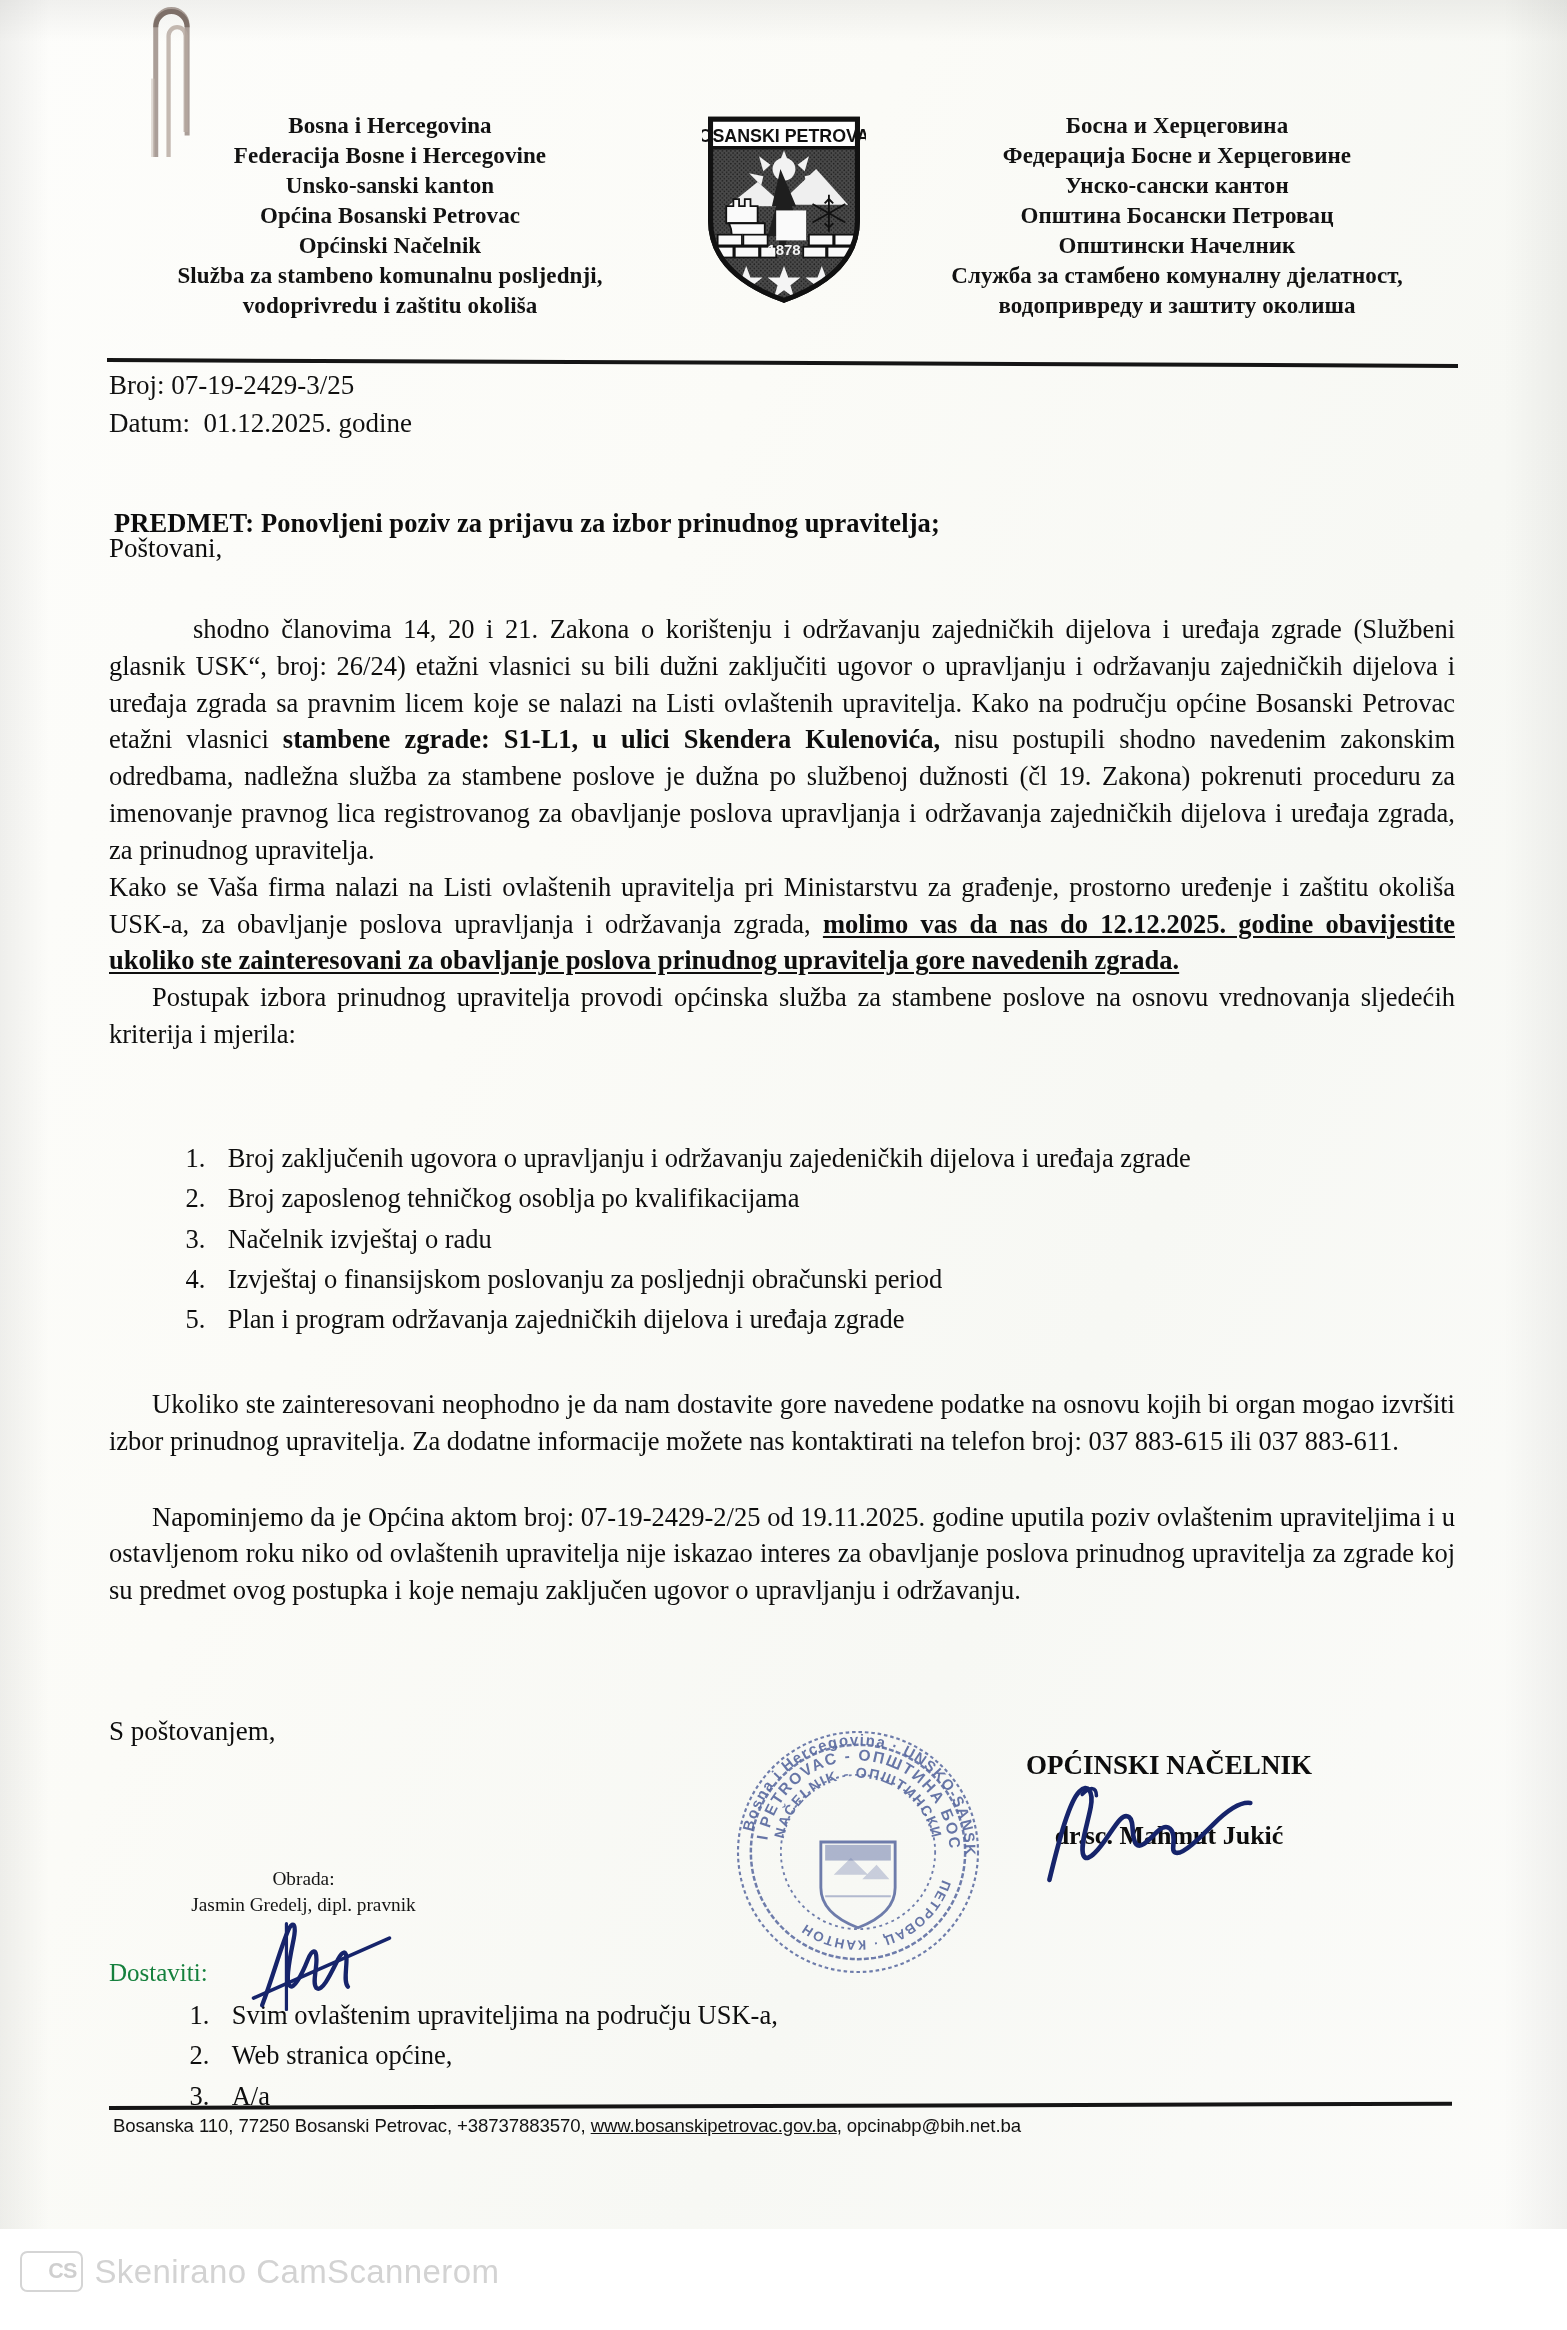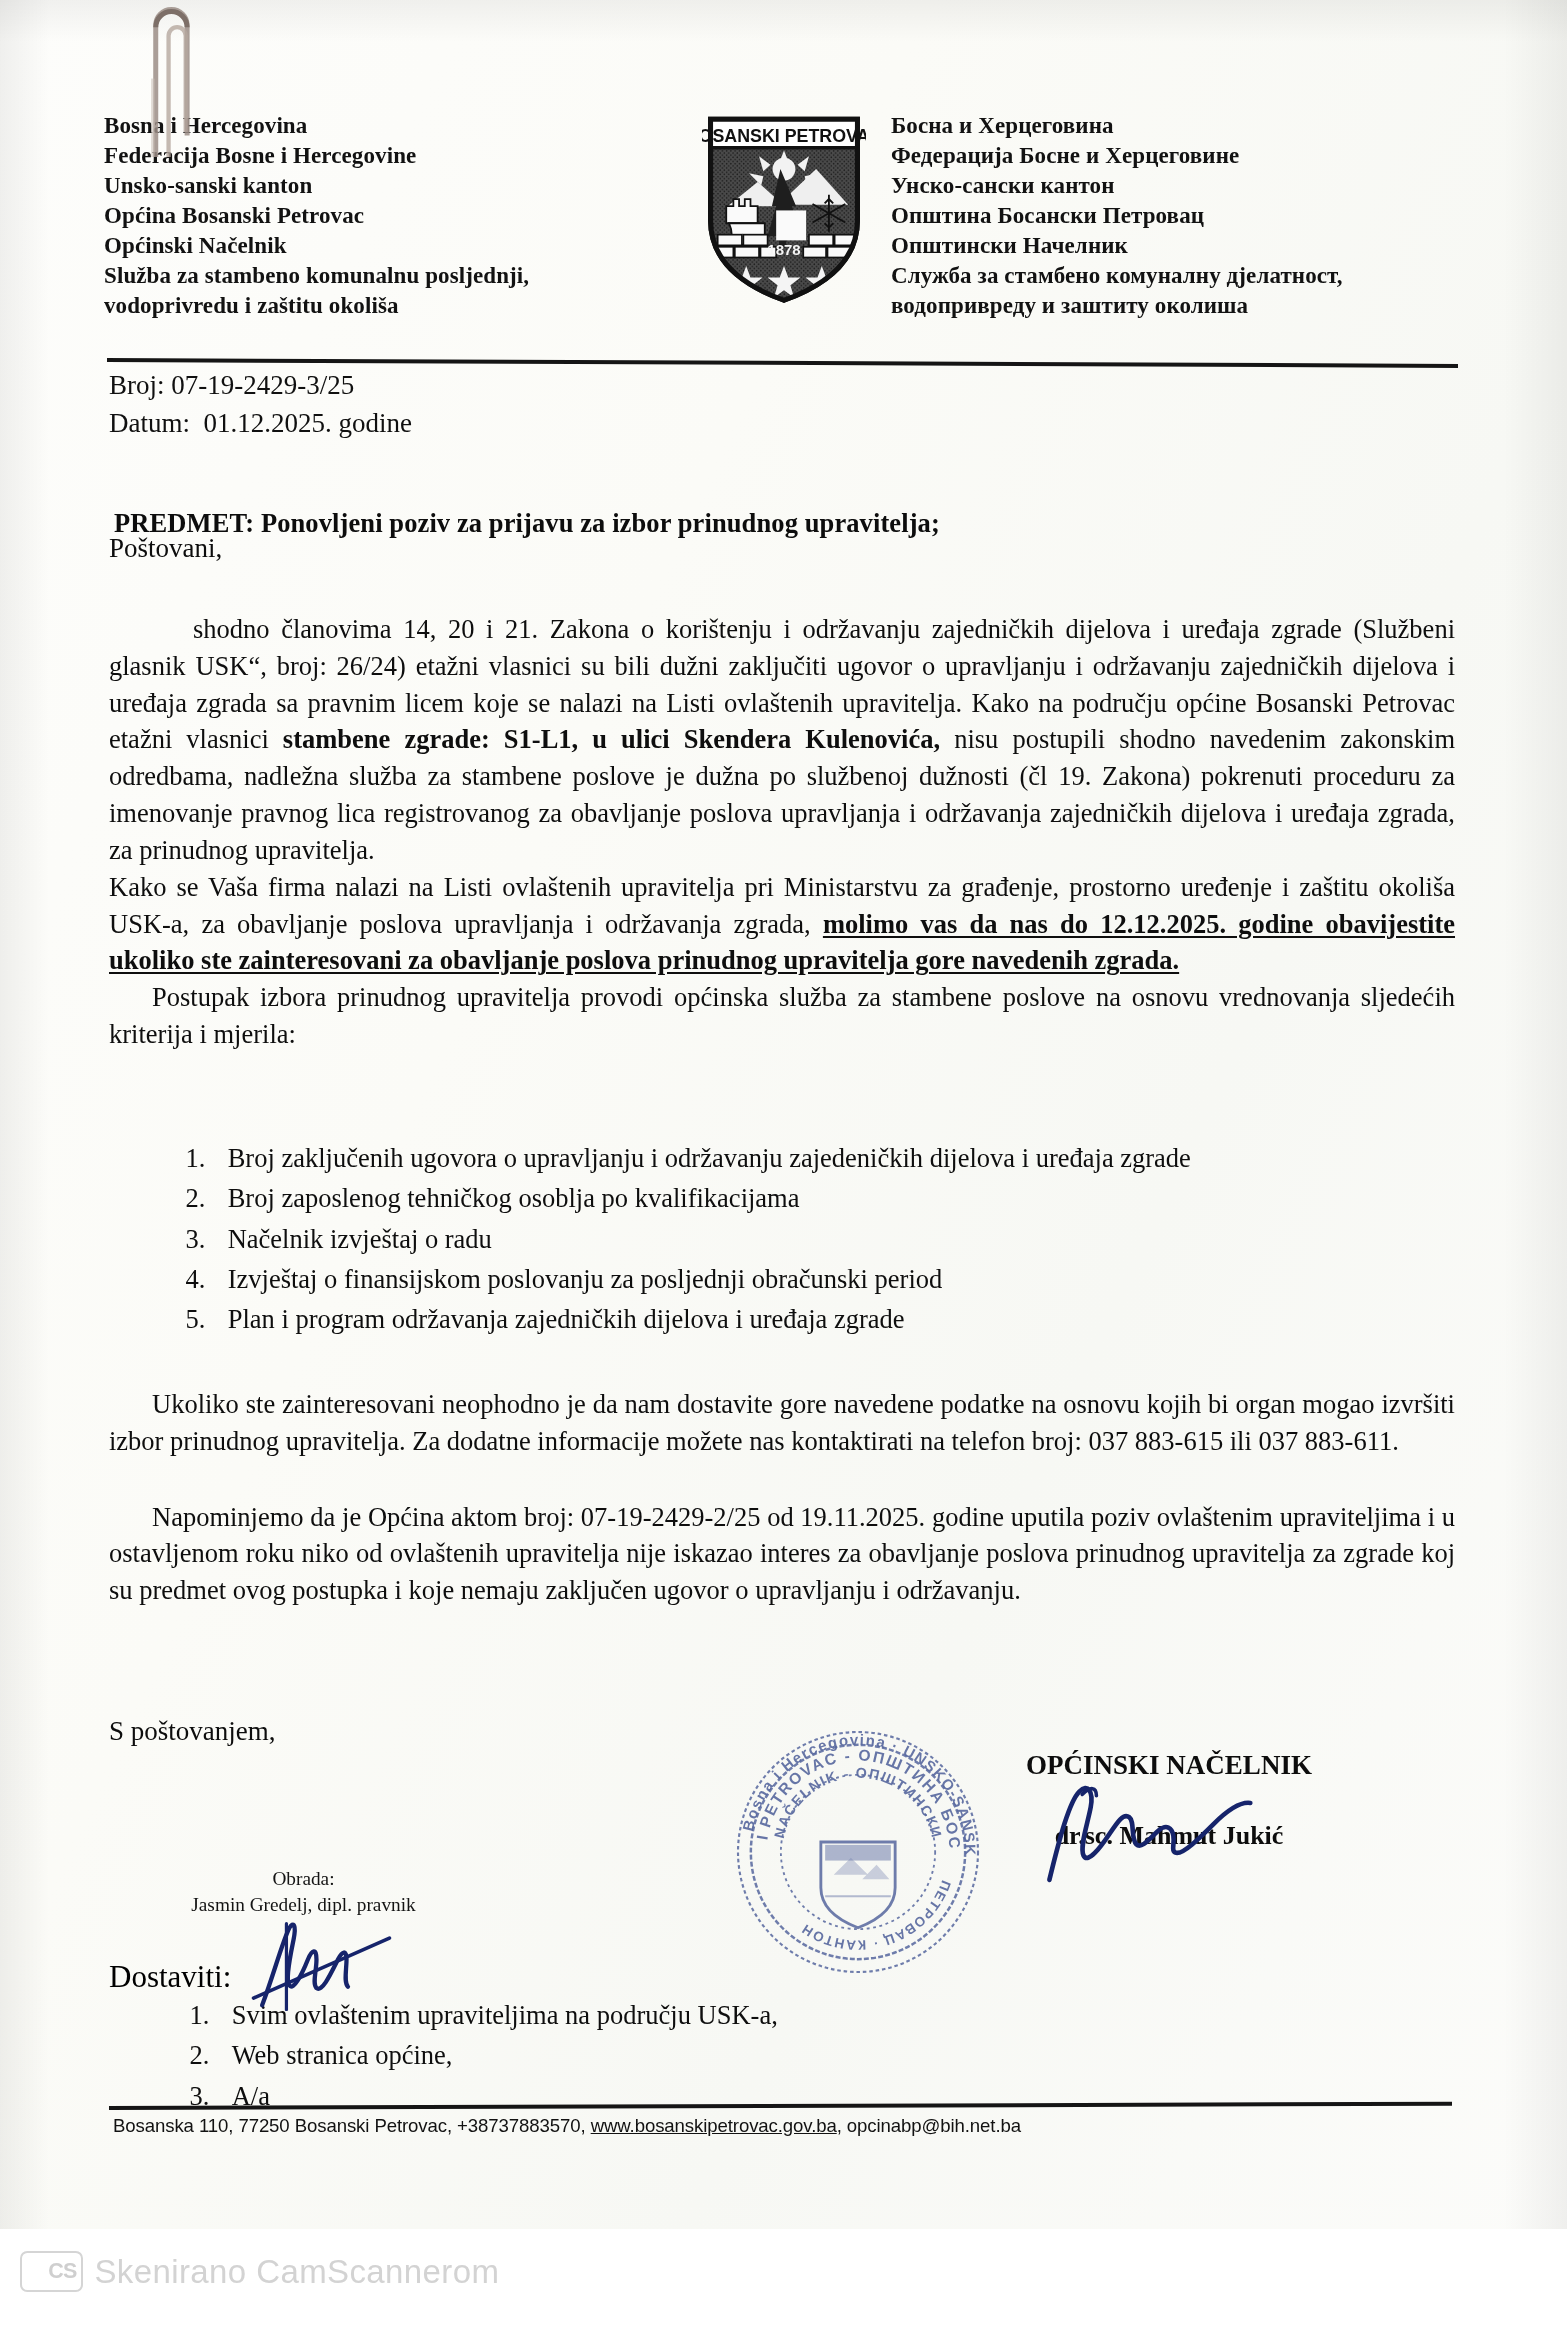--- a/index.html
+++ b/index.html
@@ -56,21 +56,21 @@
     left: 0;
     top: 107px;
     width: 1567px;
     display: flex;
     flex-direction: row;
     align-items: flex-start;
     justify-content: center;
   }
   .header-col {
     width: 572px;
-    text-align: left;
+    text-align: center;
     font-weight: bold;
     font-size: 23px;
     line-height: 1.30;
     color: #121212;
     letter-spacing: 0.1px;
   }
   .header-col .ln { display: block; white-space: nowrap; }
   #header-left { padding-top: 4.3px; }
   #header-right { padding-top: 4.3px; }
   #emblem-wrap {
@@ -235,22 +235,22 @@
     height: 300px;
     z-index: 18;
     opacity: 0.78;
   }
 
   
   #dostaviti-title {
     position: absolute;
     left: 109px;
     top: 1959px;
-    font-size: 31px;
-    color: #000000;
+    font-size: 25px;
+    color: #15803d;
   }
   #dostaviti {
     position: absolute;
     left: 150px;
     top: 1995px;
     width: 858px;
     font-size: 26.5px;
     line-height: 1.52;
     color: #0e0e0e;
   }

